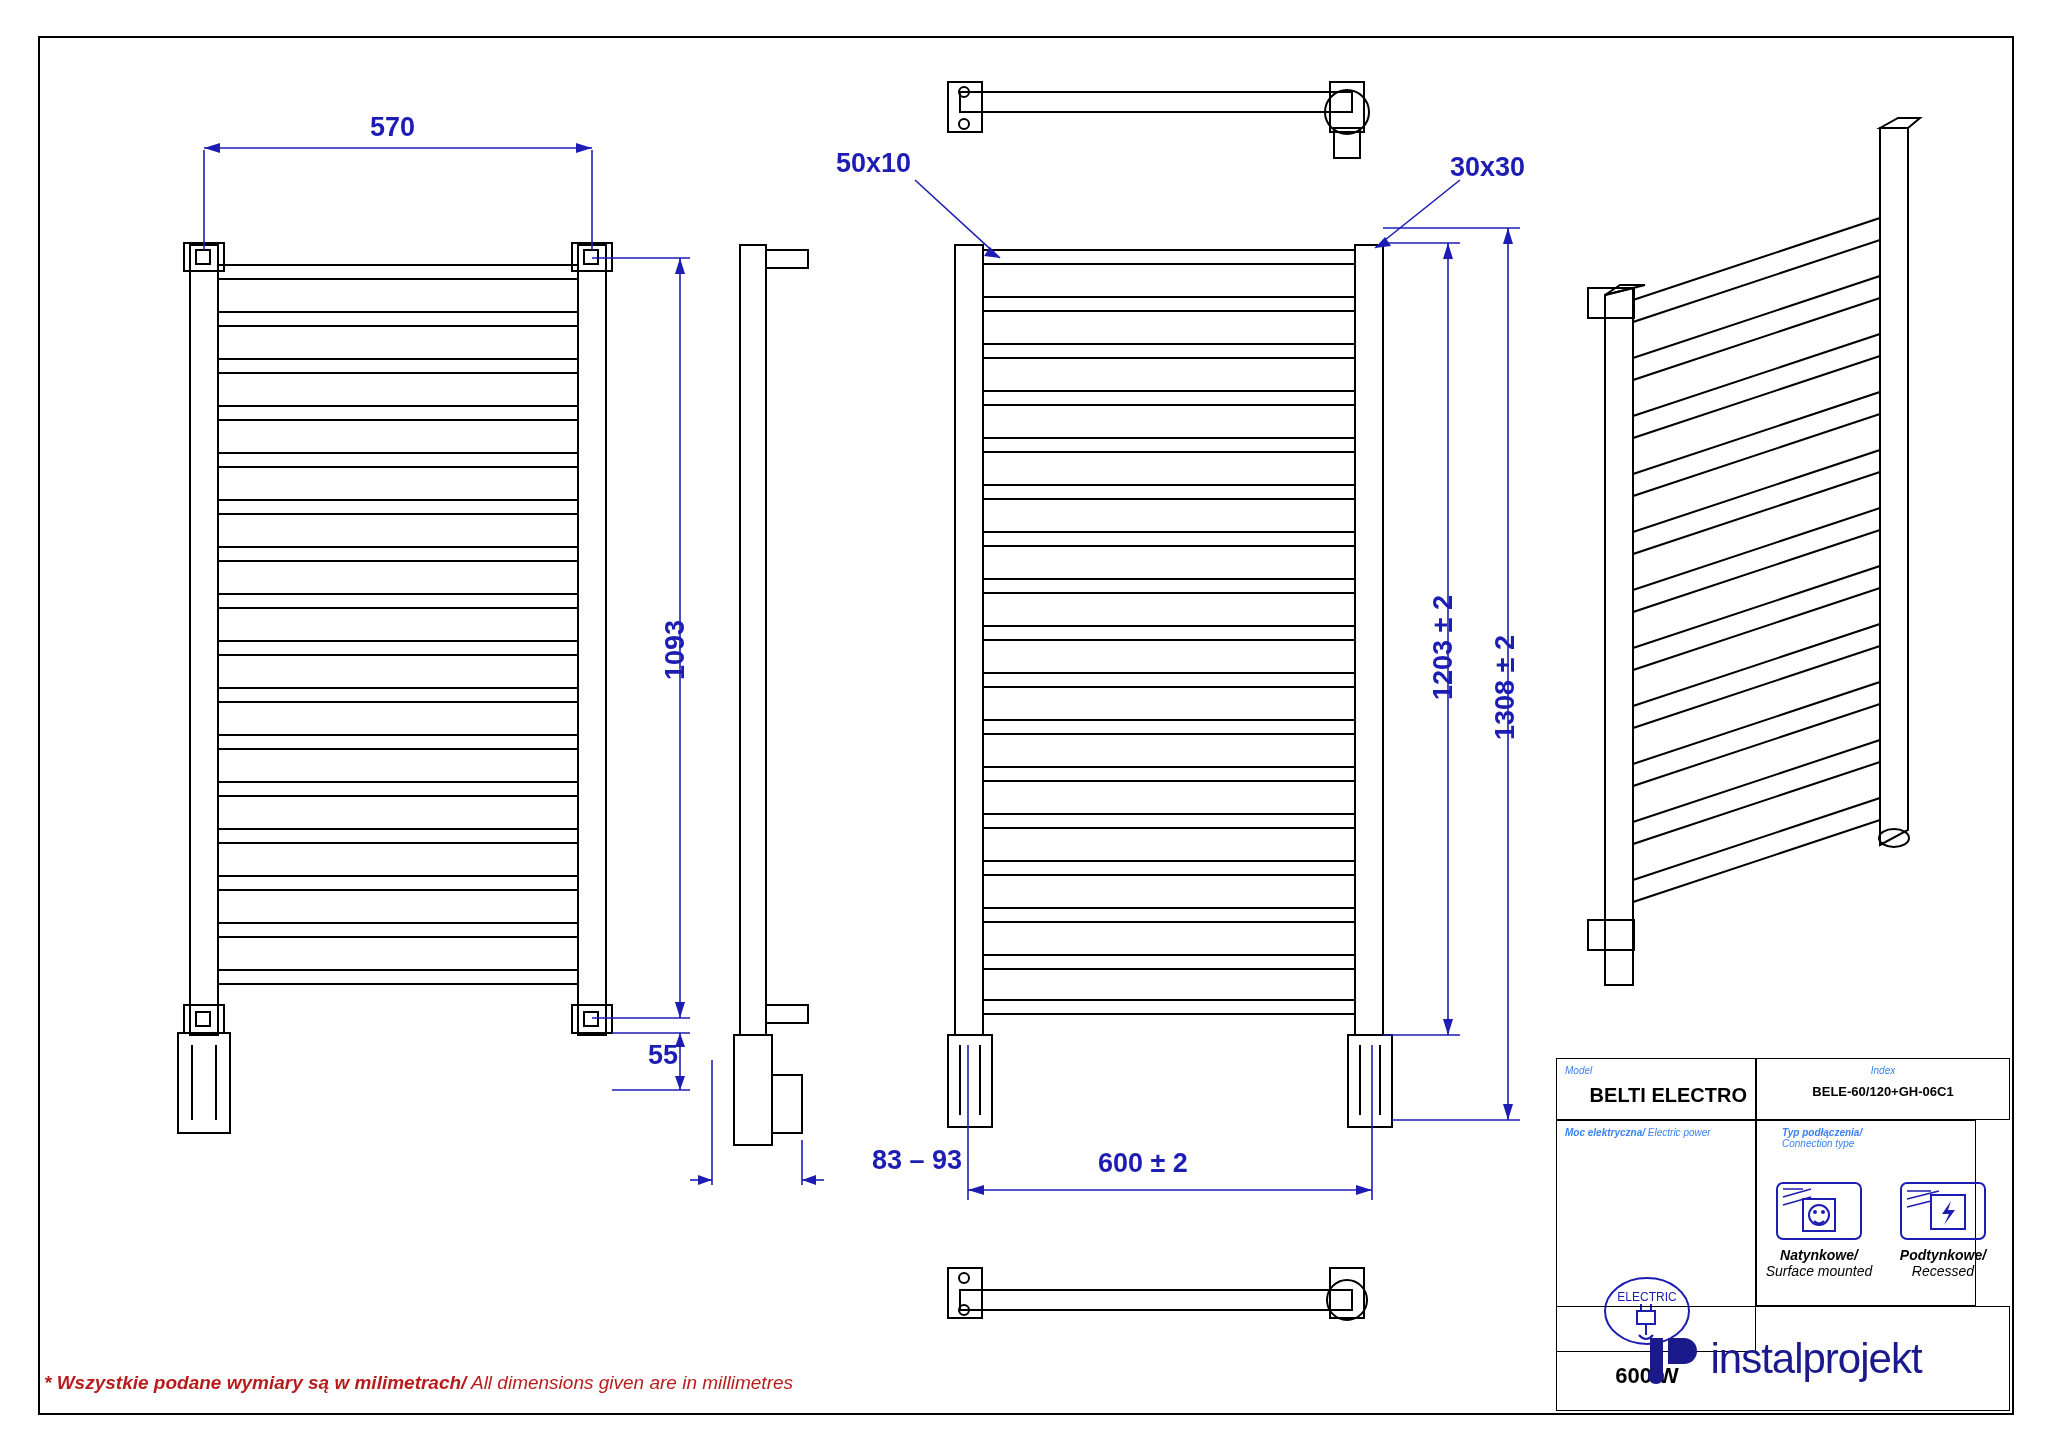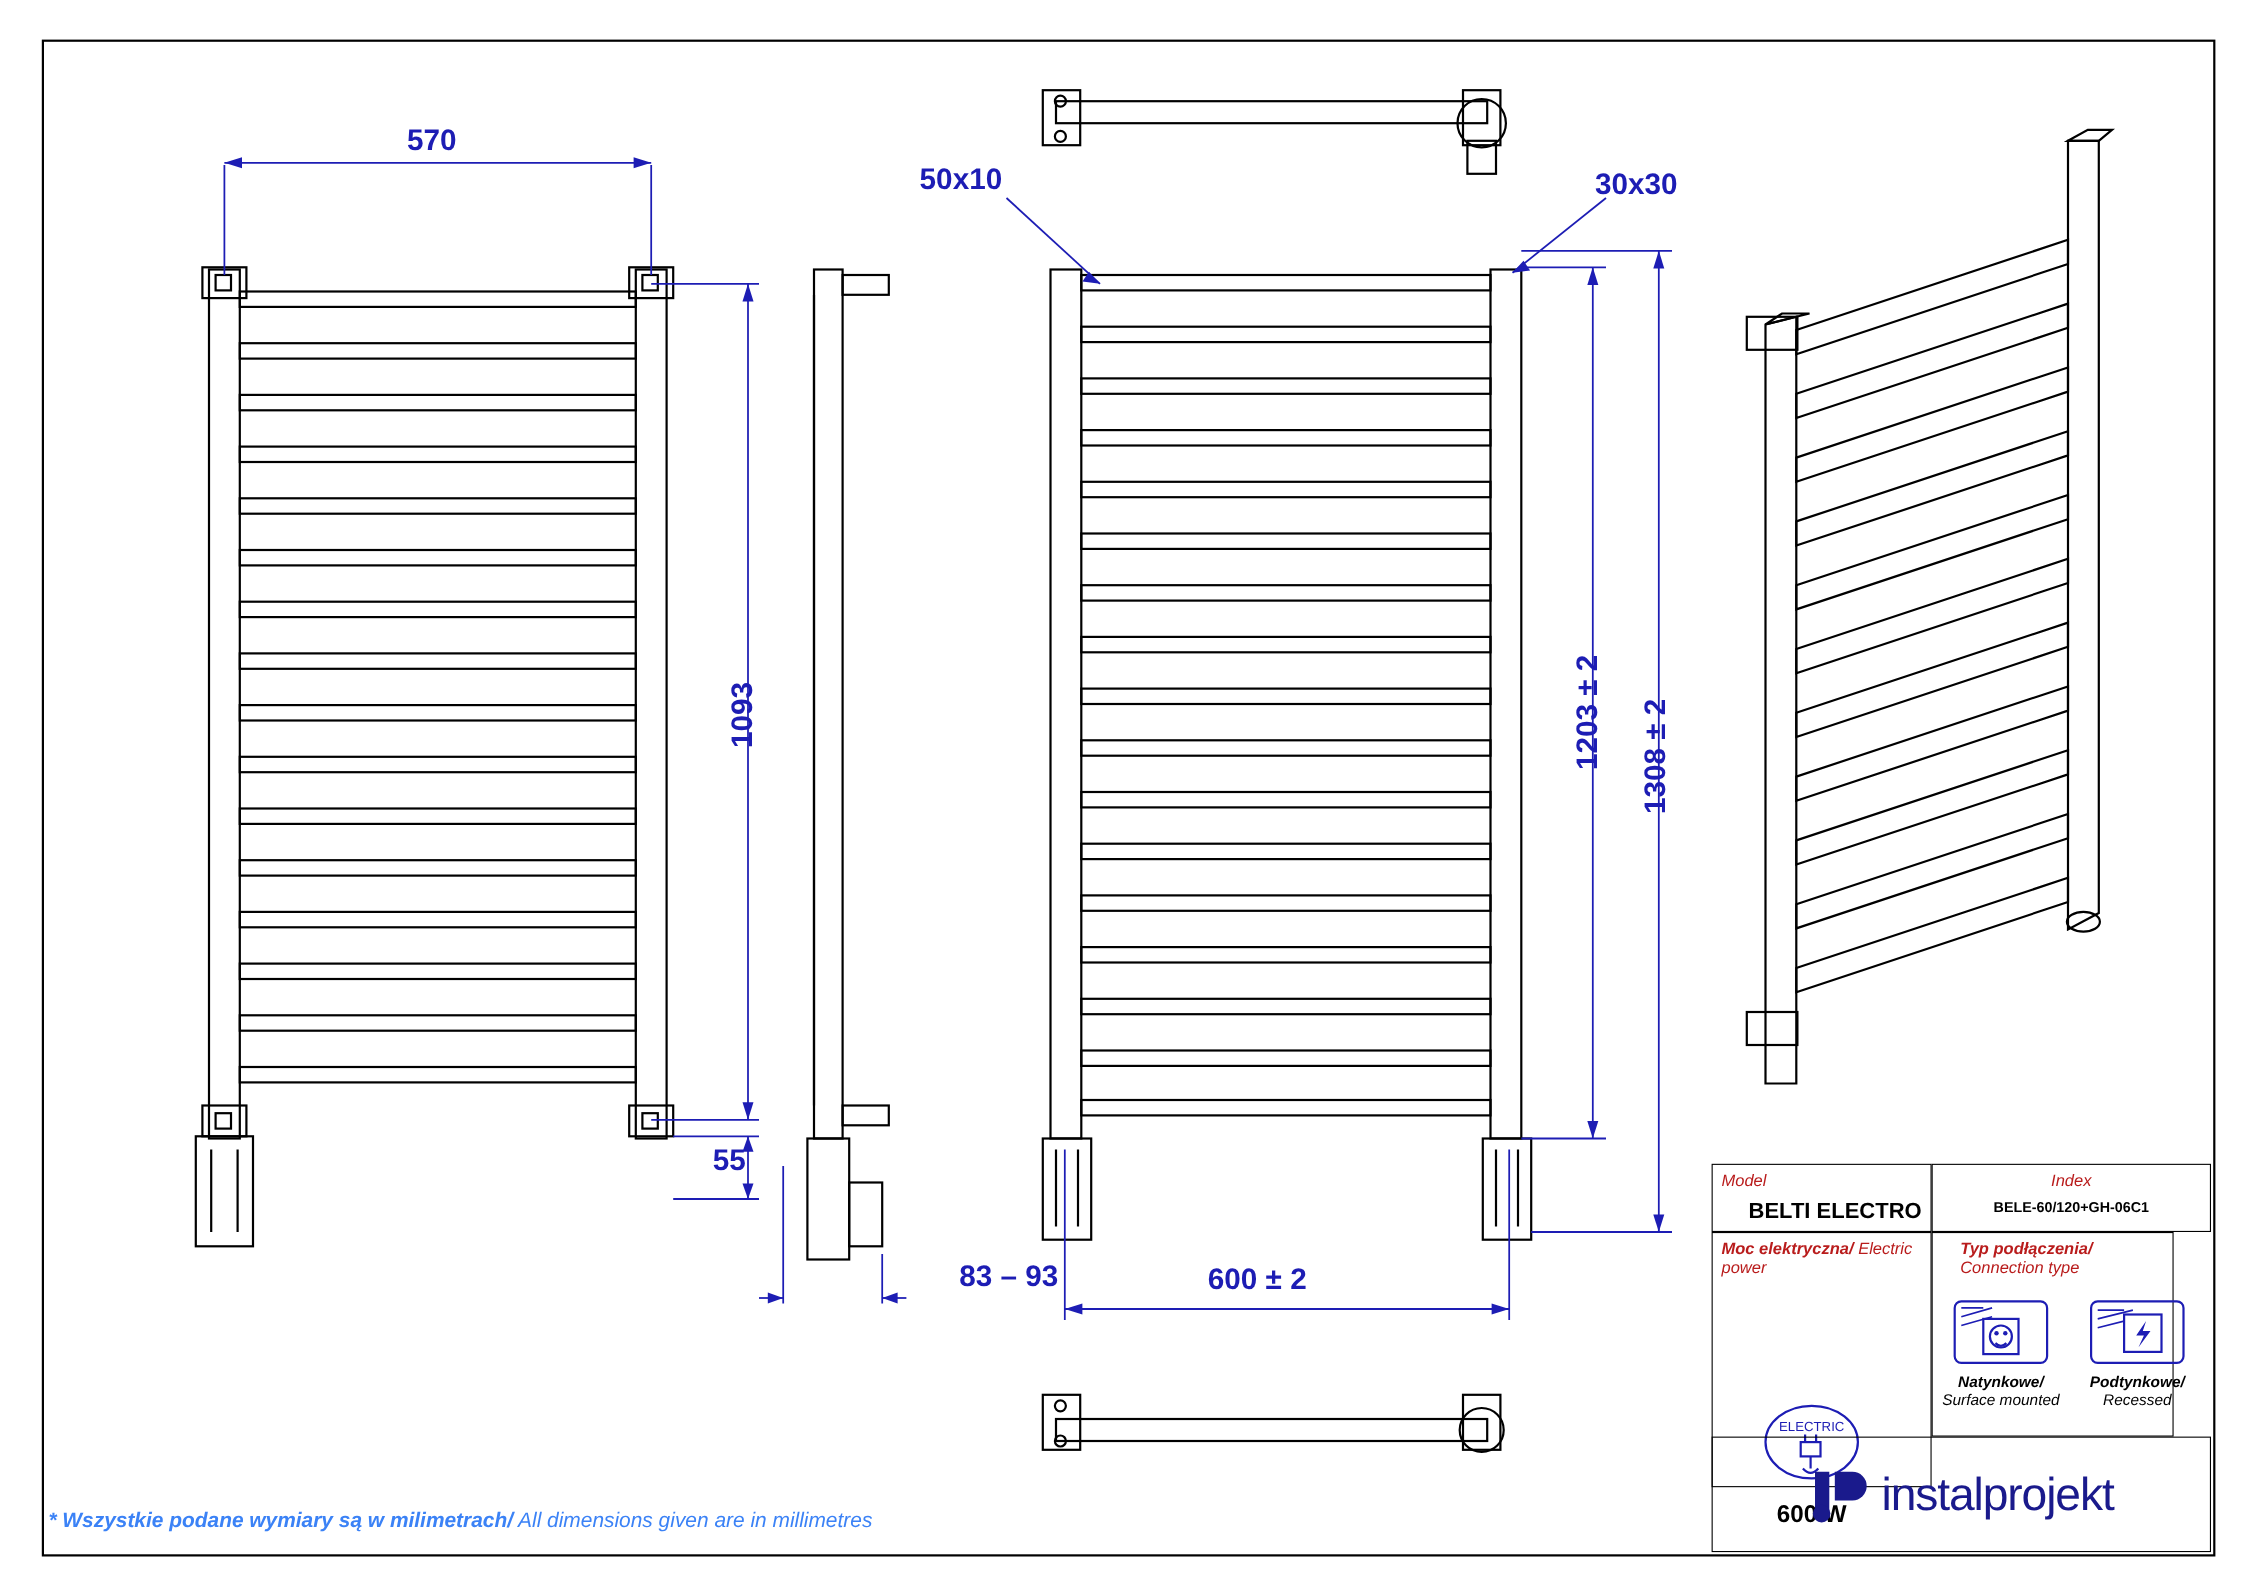--- a/index.html
+++ b/index.html
@@ -2,26 +2,26 @@
 <html><head>
 <meta charset="utf-8">
 <style>
   html,body{margin:0;padding:0;background:#fff;}
   body{font-family:"Liberation Sans",sans-serif;}
   #sheet{position:relative;width:2048px;height:1447px;background:#fff;overflow:hidden;}
   .frame{position:absolute;left:38px;top:36px;width:1972px;height:1375px;border:2px solid #000;}
   svg.draw{position:absolute;left:0;top:0;width:2048px;height:1447px;}
   .dimtxt{position:absolute;color:#1d1db4;font-size:27px;font-weight:bold;font-family:"Liberation Sans",sans-serif;white-space:nowrap;}
   .dimtxt.rot{transform:rotate(-90deg);transform-origin:left top;}
-  .note{position:absolute;left:44px;top:1372px;font-size:19px;font-style:italic;color:#3b82f6;}
+  .note{position:absolute;left:44px;top:1372px;font-size:19px;font-style:italic;color:#b91c1c;}
   .note b{font-weight:bold;}
   
   .tb{position:absolute;left:1556px;top:1058px;width:454px;height:353px;}
   .tb-cell{position:absolute;box-sizing:border-box;border:1px solid #000;}
-  .tb-lbl{font-size:15px;font-style:italic;color:#b91c1c;}
+  .tb-lbl{font-size:10px;font-style:italic;color:#3b82f6;}
   .tb-val{font-size:20px;font-weight:bold;color:#000;}
   .logo-wrap{position:absolute;left:0;top:248px;width:454px;height:105px;box-sizing:border-box;border:1px solid #000;display:flex;align-items:center;justify-content:center;gap:10px;}
   .logo-text{font-size:42px;font-weight:normal;color:#1a1a8c;letter-spacing:-1px;}
   .elec-badge{position:absolute;left:30px;top:150px;width:120px;text-align:center;}
   .elec-w{font-size:22px;font-weight:bold;margin-top:4px;}
   .conn-lbl{font-size:14px;font-style:italic;line-height:1.15;text-align:center;}
 </style>
 </head>
 <body>
 

